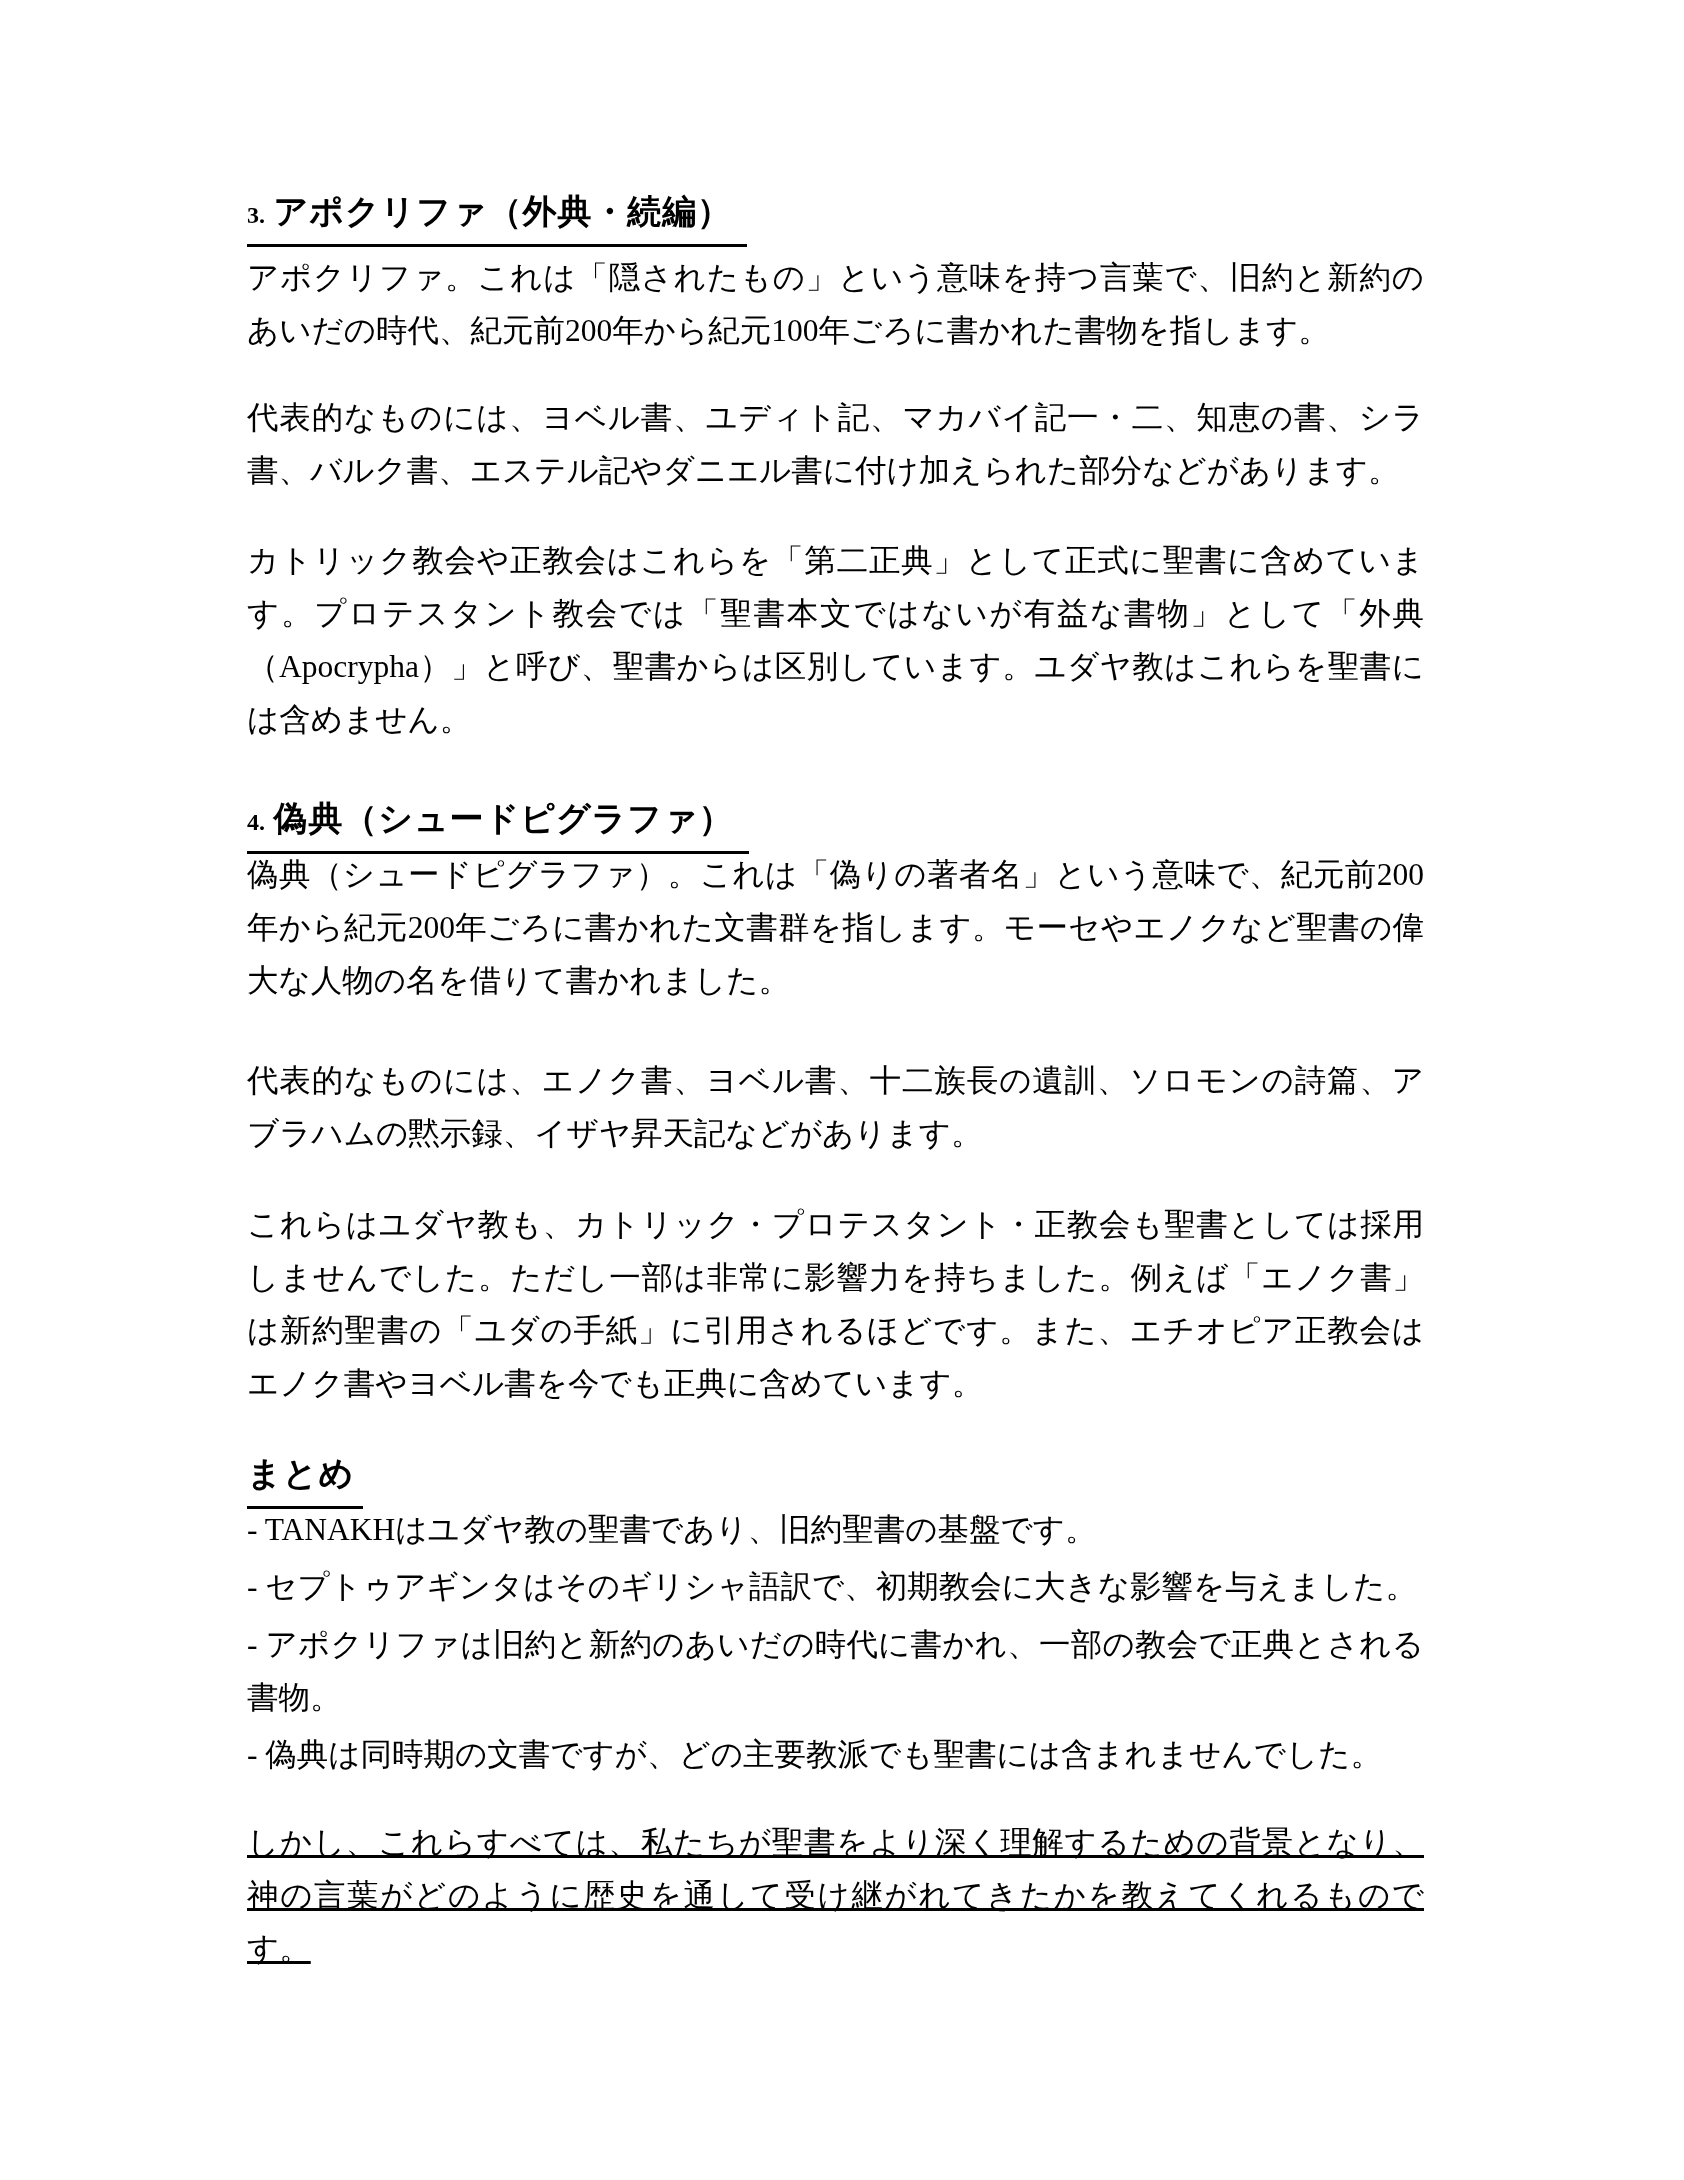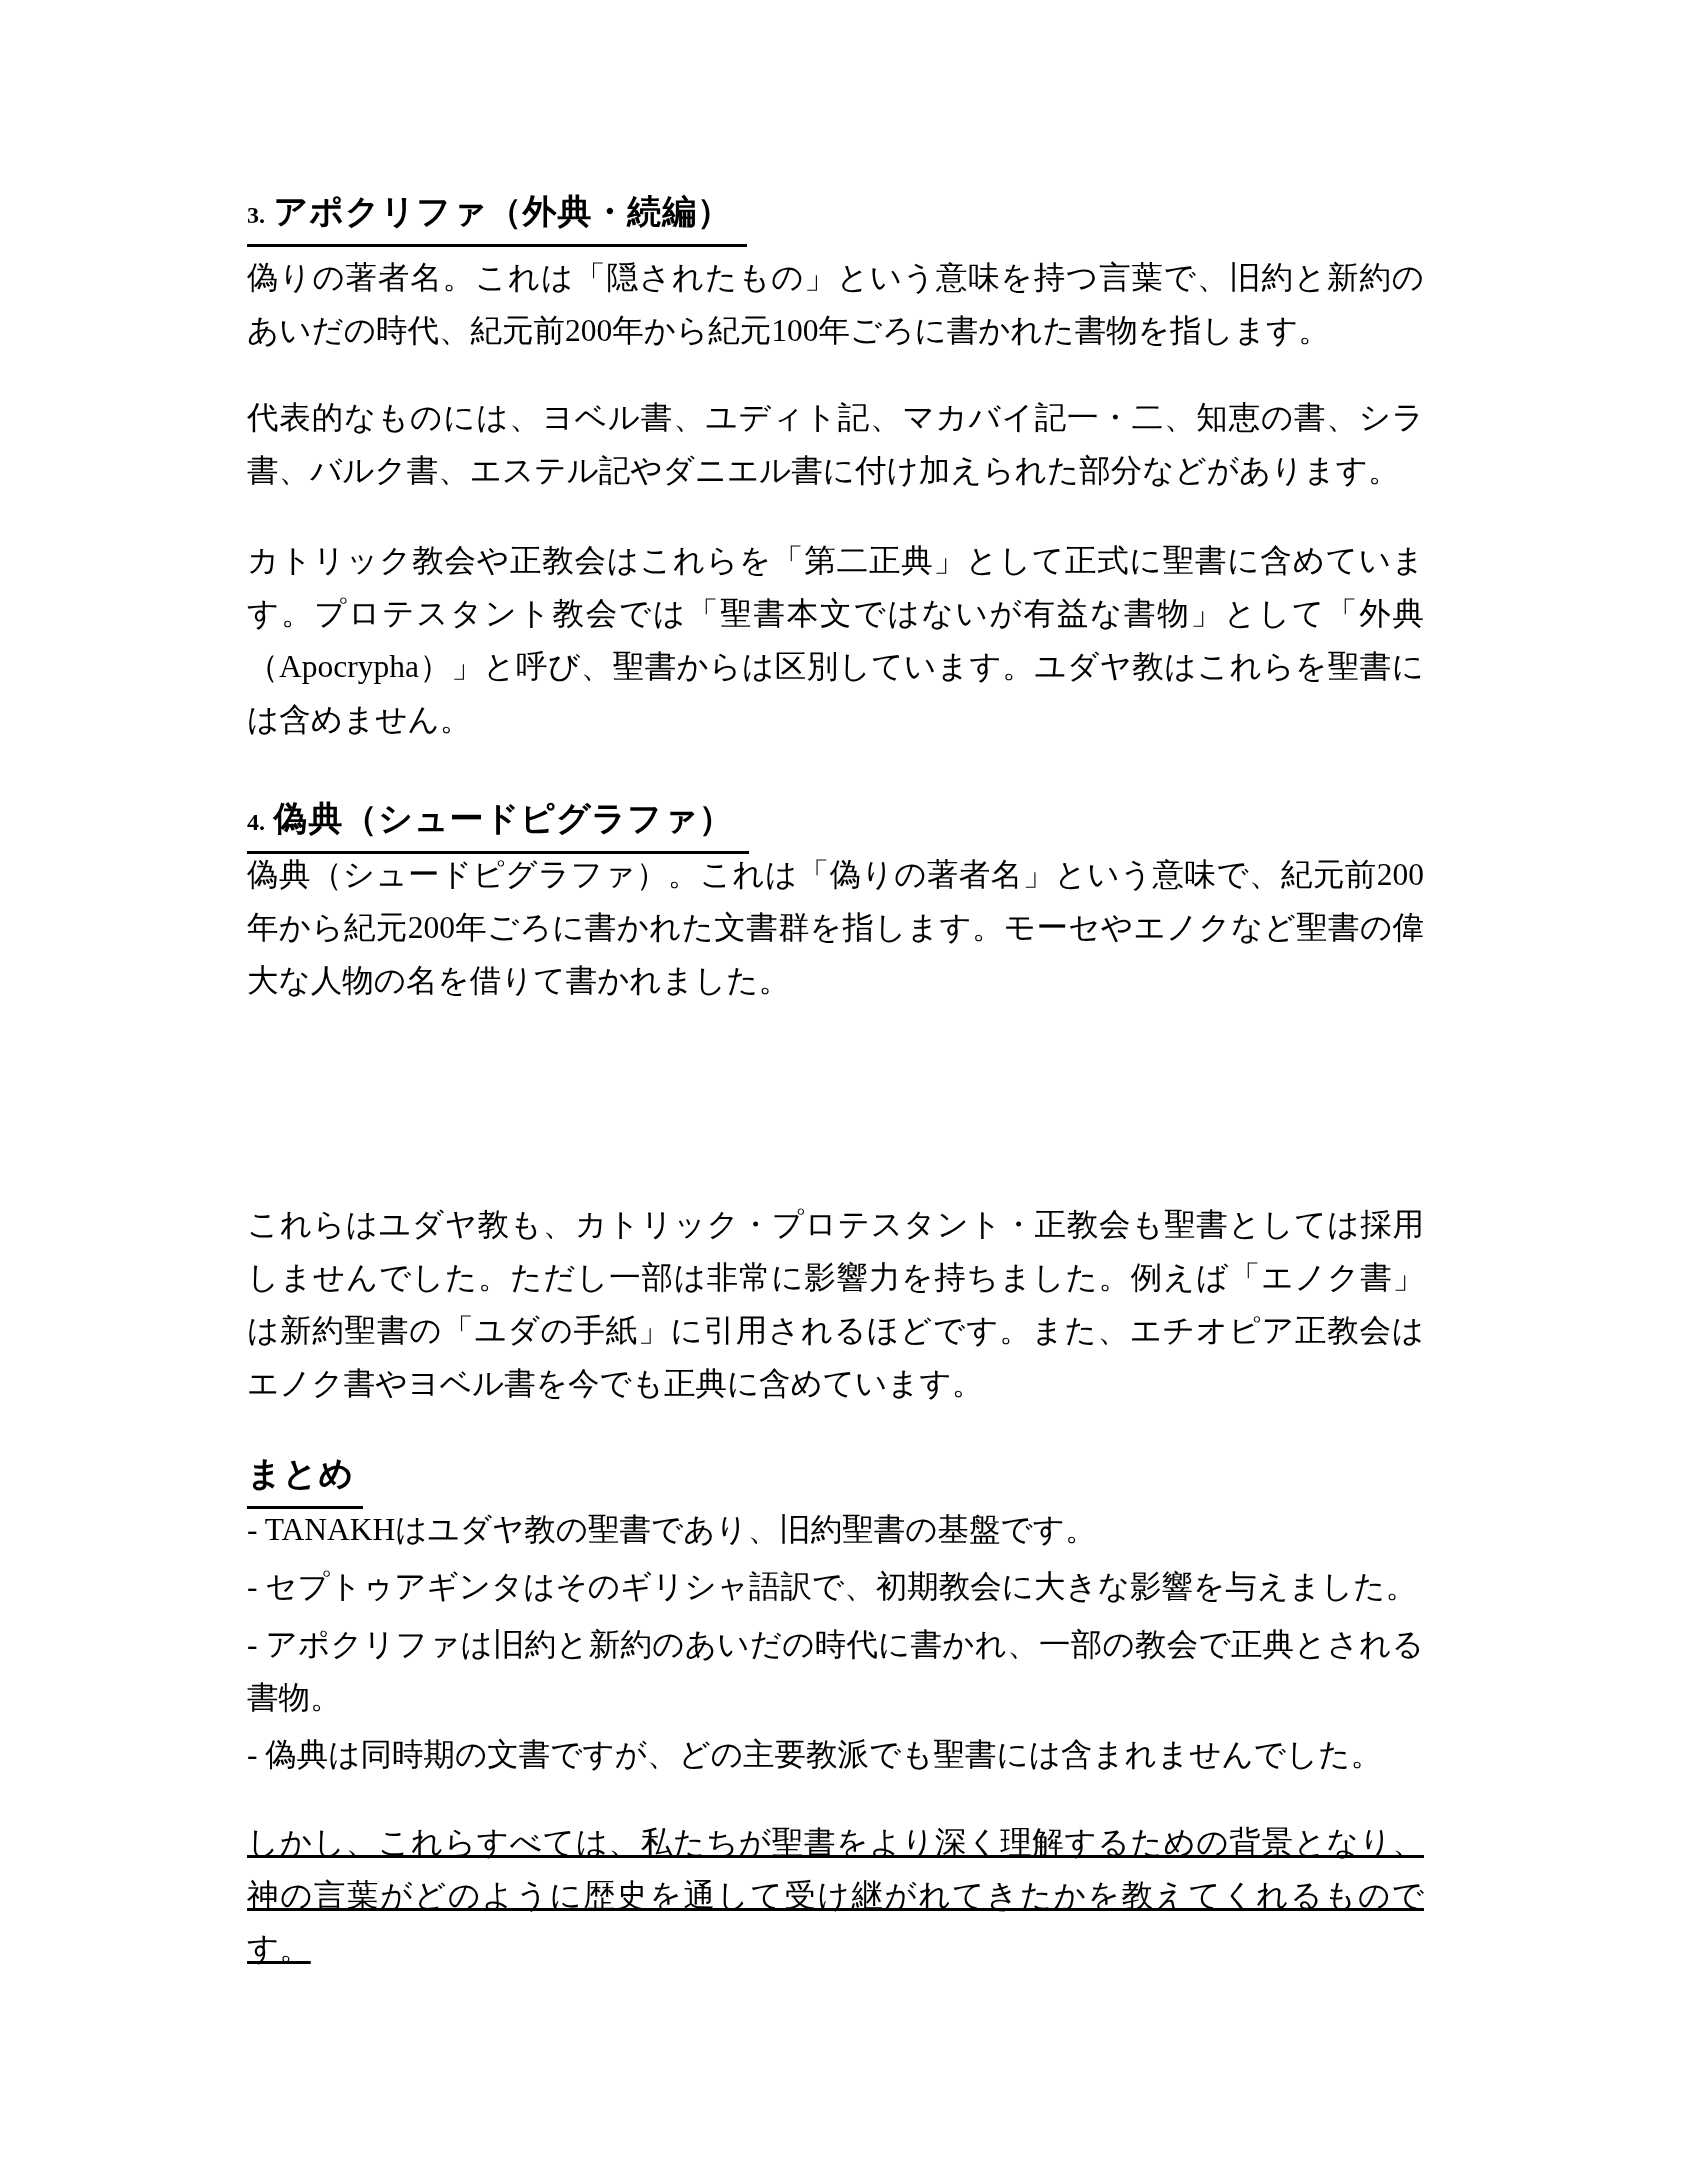--- a/index.html
+++ b/index.html
@@ -64,32 +64,33 @@
 </style>
 </head>
 <body>
 
 <div class="page">
 
   <h2 class="sec heading" style="top:189px;">
     <span class="heading-inner"><span class="heading-number">3.</span><span class="heading-title">アポクリファ（外典・続編）</span></span>
   </h2>
 
-  <p class="sec para" style="top:251px;">偽りの著者名。これは「隠されたもの」という意味を持つ言葉で、旧約と新約のあいだの時代、紀元前200年から紀元100年ごろに書かれた書物を指します。</p>
+  <p class="sec para" style="top:251px;">アポクリファ。これは「隠されたもの」という意味を持つ言葉で、旧約と新約のあいだの時代、紀元前200年から紀元100年ごろに書かれた書物を指します。</p>
 
   <p class="sec para" style="top:391px;">代表的なものには、ヨベル書、ユディト記、マカバイ記一・二、知恵の書、シラ書、バルク書、エステル記やダニエル書に付け加えられた部分などがあります。</p>
 
   <p class="sec para" style="top:534px;">カトリック教会や正教会はこれらを「第二正典」として正式に聖書に含めています。プロテスタント教会では「聖書本文ではないが有益な書物」として「外典（Apocrypha）」と呼び、聖書からは区別しています。ユダヤ教はこれらを聖書には含めません。</p>
 
   <h2 class="sec heading" style="top:796px;">
     <span class="heading-inner"><span class="heading-number">4.</span><span class="heading-title">偽典（シュードピグラファ）</span></span>
   </h2>
 
   <p class="sec para" style="top:848px;">偽典（シュードピグラファ）。これは「偽りの著者名」という意味で、紀元前200年から紀元200年ごろに書かれた文書群を指します。モーセやエノクなど聖書の偉大な人物の名を借りて書かれました。</p>
 
+  <p class="sec para" style="top:1054px;">代表的なものには、エノク書、ヨベル書、十二族長の遺訓、ソロモンの詩篇、アブラハムの黙示録、イザヤ昇天記などがあります。</p>
 
   <p class="sec para" style="top:1198px;">これらはユダヤ教も、カトリック・プロテスタント・正教会も聖書としては採用しませんでした。ただし一部は非常に影響力を持ちました。例えば「エノク書」は新約聖書の「ユダの手紙」に引用されるほどです。また、エチオピア正教会はエノク書やヨベル書を今でも正典に含めています。</p>
 
   <h2 class="sec heading" style="top:1451px;">
     <span class="heading-inner" style="padding-right:8.5px;"><span class="heading-title">まとめ</span></span>
   </h2>
 
   <div class="sec bullet-list" style="top:1503px;">
     <p class="para">- TANAKHはユダヤ教の聖書であり、旧約聖書の基盤です。</p>
     <p class="para">- セプトゥアギンタはそのギリシャ語訳で、初期教会に大きな影響を与えました。</p>

